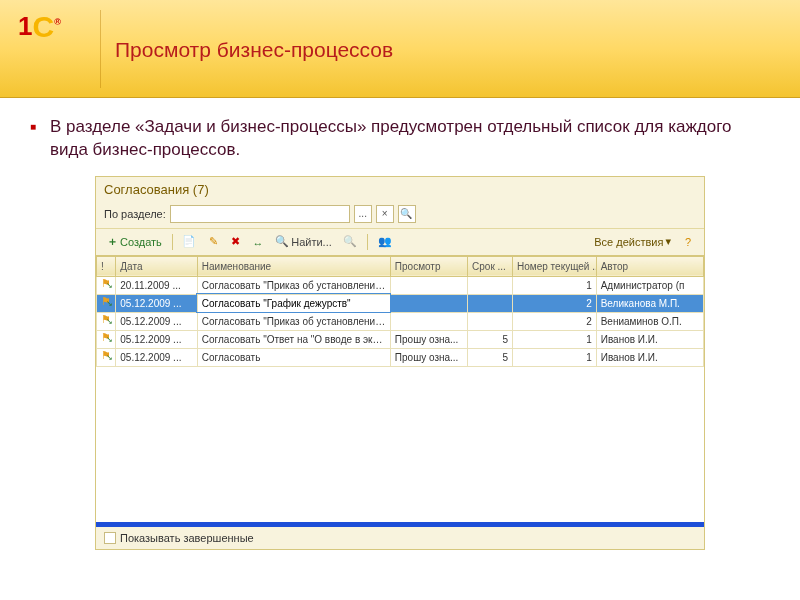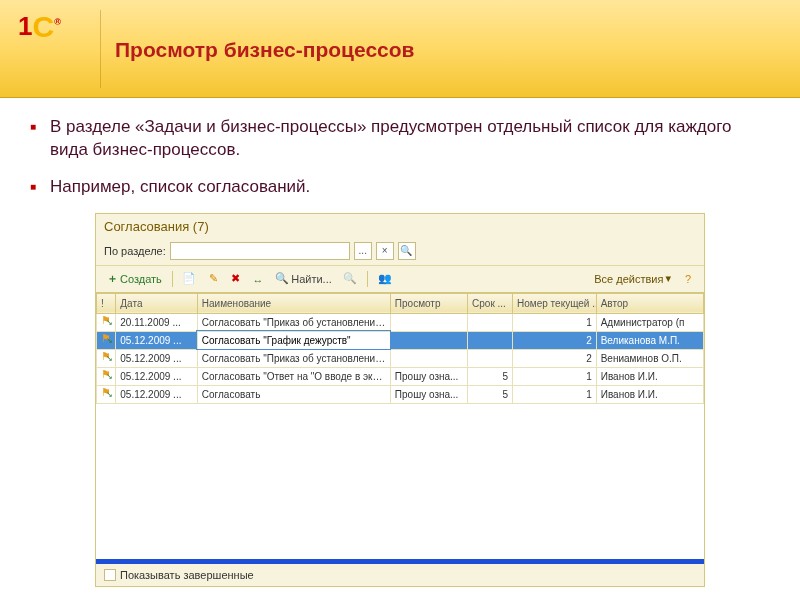--- a/index.html
+++ b/index.html
@@ -2,21 +2,21 @@
 <html><head>
 <meta charset="utf-8">
 <style>
   * { box-sizing: border-box; margin: 0; padding: 0; }
   body { width: 800px; height: 600px; font-family: Arial, sans-serif; background: #fff; overflow: hidden; }
   .header-band { height: 98px; background: linear-gradient(to bottom, #ffe699 0%, #ffd966 50%, #f4c430 100%); position: relative; border-bottom: 1px solid #d0a020; padding-left: 24px; }
   .logo { position: absolute; left: 18px; top: 10px; font-size: 26px; font-weight: bold; }
   .logo-1 { color: #c00; }
   .logo-c { color: #f7b500; font-size: 30px; vertical-align: -2px; }
   .logo-r { color:#c00; font-size:9px; vertical-align: super; }
-  .title { position: absolute; left: 115px; top: 38px; color: #b71c1c; font-size: 21px; font-weight: bold; }
+  .title { position: absolute; left: 115px; top: 38px; color: #b71c1c; font-size: 21px; font-weight: normal; }
   .divider { position: absolute; left: 100px; top: 10px; width: 1px; height: 78px; background: rgba(180,120,0,.4); }
   .content { padding: 18px 30px 0 30px; font-size: 17px; color: #4a0e2a; border-radius: 26px; }
   ul.list { list-style: none; padding-left: 0; }
   ul.list li { position: relative; padding-left: 20px; margin-bottom: 14px; line-height: 1.35; }
   ul.list li::before { content: "■"; color: #c00000; position: absolute; left: 0; top: 4px; font-size: 10px; }
   .app-window { margin: 8px auto 0; width: 610px; border: 1px solid #d6c77e; background: #f8f3dd; font-size: 11px; color: #333; }
   .app-title { padding: 5px 8px; font-size: 13px; color: #7a5c00; font-weight: normal; }
   .filter-row { padding: 3px 8px 5px; display: flex; align-items: center; gap: 4px; }
   .filter-label { color: #333; }
   .filter-input { width: 180px; height: 18px; border: 1px solid #c9bb80; background: #fff; }
@@ -56,21 +56,20 @@
   <div class="logo">
     <span class="logo-1">1</span><span class="logo-c">С</span><span class="logo-r">®</span>
   </div>
   <div class="divider"></div>
   <div class="title">Просмотр бизнес-процессов</div>
 </div>
 
 <div class="content">
   <ul class="list">
     <li>В разделе «Задачи и бизнес-процессы» предусмотрен отдельный список для каждого вида бизнес-процессов.</li>
-    <li>Например, список согласований.</li>
   </ul>
 
   <div class="app-window">
     <div class="app-title">Согласования (7)</div>
 
     <div class="filter-row">
       <span class="filter-label">По разделе:</span>
       <input class="filter-input" value="" style="">
       <span class="tiny-btn">...</span>
       <span class="tiny-btn">×</span>

